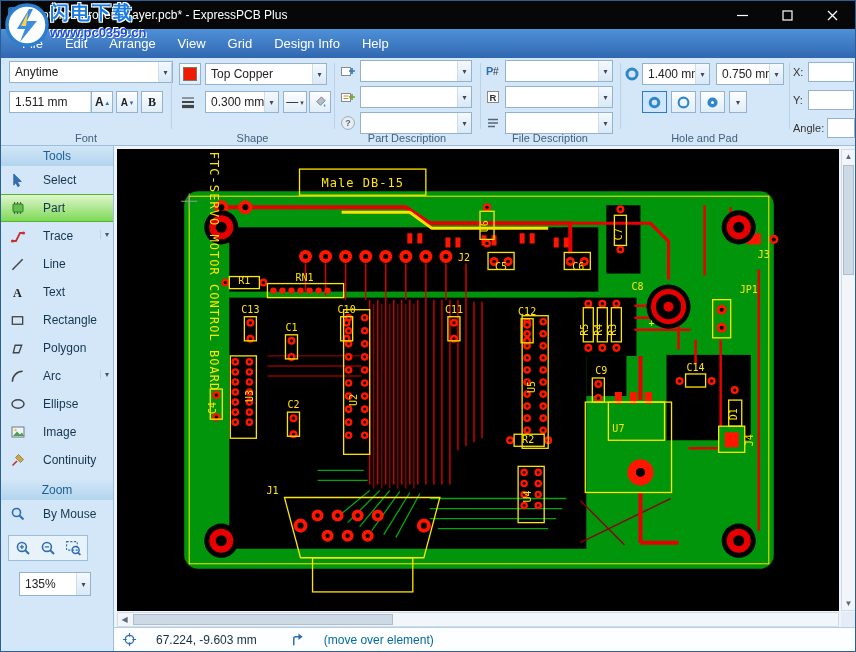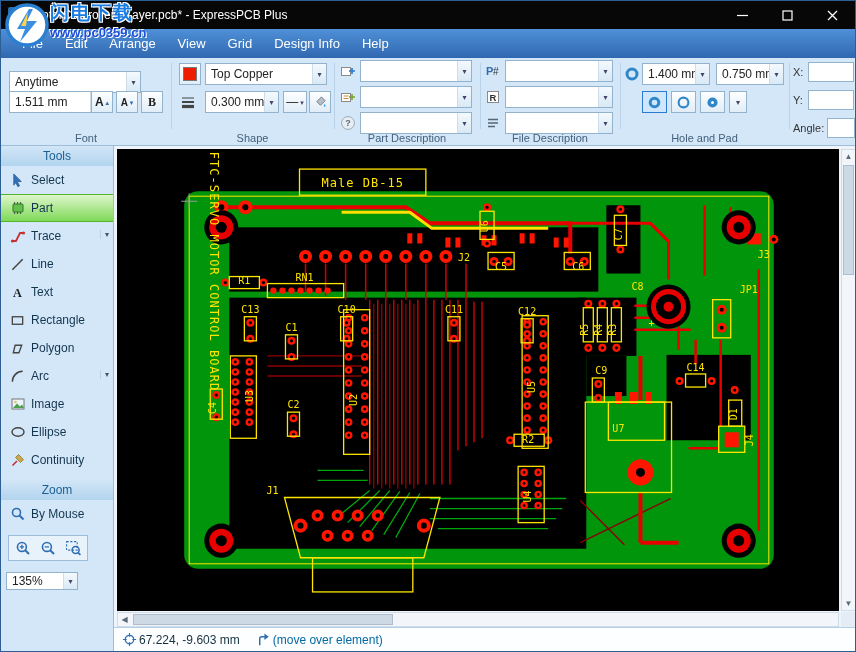--- a/index.html
+++ b/index.html
@@ -23,42 +23,42 @@
 .combo .arr{width:14px;align-self:stretch;display:flex;align-items:center;justify-content:center;font-size:8px;color:#446;border-left:1px solid #cfdde9;background:linear-gradient(#f4f9fd,#d8e9f6)}
 .tbtn{position:absolute;height:22px;background:linear-gradient(#fdfeff,#e0edf8);border:1px solid #93b2cb;display:flex;align-items:center;justify-content:center;font-size:12px;color:#222;gap:2px}
 .tbtn.sel{background:#cfe6ff;border-color:#2a7ad0}
 .gicon{position:absolute;width:17px;height:17px;display:flex;align-items:center;justify-content:center}
 .poslbl{position:absolute;font-size:11px;color:#333}
 .posinp{position:absolute;height:20px;background:#fff;border:1px solid #93b2cb;font-size:11px;padding:0 3px;width:46px}
 .mini{font-size:7px;color:#2a6db3;line-height:1}
 
 .sidebar{position:absolute;left:0;top:145px;width:113px;height:507px;background:#d3e7f8;border-right:1px solid #9cbeda}
 .side-header{height:20px;background:linear-gradient(#d2e6f7,#b2d4ee);color:#1c5f93;font-size:12px;display:flex;align-items:center;justify-content:center}
-.tool-item{height:28px;display:flex;align-items:center;padding-left:7px;position:relative;font-size:12px;color:#14354f;gap:4px}
+.tool-item{height:28px;display:flex;align-items:center;padding-left:7px;position:relative;font-size:12px;color:#14354f;gap:16px}
 .tool-item.selected{background:linear-gradient(#def6cc,#7fd957);border-top:1px solid #56b32c;border-bottom:1px solid #56b32c}
 .ticon{width:19px;height:16px;display:inline-flex;align-items:center;justify-content:center}
 .chev{position:absolute;right:4px;top:8px;font-size:8px;color:#456;border-left:1px solid #b9d2e8;padding-left:4px}
 .zoomh{margin-top:6px}
 .zoom-btns{display:flex;gap:3px;margin:7px 0 0 7px;border:1px solid #9cbeda;background:#e8f2fb;width:80px;padding:2px 3px}
 .zbtn{width:22px;height:20px;display:flex;align-items:center;justify-content:center}
-.zoom-combo{position:static;margin:11px 0 0 5px;width:72px;height:18px}
+.zoom-combo{position:static;margin:11px 0 0 18px;width:72px;height:24px}
 
 .canvas-area{position:absolute;left:113px;top:145px;width:743px;height:483px;background:#eef4fa}
 .pcb{position:absolute;left:3px;top:3px;width:722px;height:462px;background:#000;display:block}
 .pcb .ys{stroke:#ffe500;fill:none;stroke-width:1.3}
 .pcb .slk{fill:#ffe500;font:10px "DejaVu Sans Mono",monospace;text-anchor:middle}
 .pcb .slkb{fill:#ffe500;font:12px "DejaVu Sans Mono",monospace;text-anchor:middle;letter-spacing:1px}
 .vscroll{position:absolute;right:1px;top:3px;width:15px;height:462px;background:#f2f6fa;border:1px solid #cfdde9}
 .vthumb{position:absolute;left:1px;top:15px;width:11px;height:110px;background:#cdd9e4;border:1px solid #aebccb}
 .hscroll{position:absolute;left:3px;bottom:2px;height:15px;width:722px;background:#f2f6fa;border:1px solid #cfdde9}
 .hthumb{position:absolute;top:1px;left:15px;width:260px;height:11px;background:#cdd9e4;border:1px solid #aebccb}
 .sarrow{position:absolute;font-size:8px;color:#5a6a78;display:flex;align-items:center;justify-content:center;width:13px;height:13px}
 .corner{position:absolute;right:1px;bottom:2px;width:15px;height:15px;background:#e4edf5}
 
-.statusbar{position:absolute;left:113px;bottom:0;width:743px;height:24px;background:#fdfeff;border-top:1px solid #b5cfe6;display:flex;align-items:center;gap:2px;padding-left:8px;font-size:12px;color:#16303f}
+.statusbar{position:absolute;left:113px;bottom:0;width:743px;height:24px;background:#fdfeff;border-top:1px solid #b5cfe6;display:flex;align-items:center;gap:19px;padding-left:8px;font-size:12px;color:#16303f}
 .hint{color:#0369a1}
 
 .watermark{position:absolute;left:3px;top:1px;z-index:60;display:flex;align-items:flex-start;pointer-events:none}
 .wm-title{font-size:19px;font-weight:bold;color:#1a7be0;text-shadow:1px 1px 0 #fff,-1px -1px 0 #fff,1px -1px 0 #fff,-1px 1px 0 #fff;letter-spacing:2px;line-height:1.2}
 .wm-url{font-size:13px;font-weight:bold;color:#1d4ed8;text-shadow:1px 1px 0 #fff,-1px -1px 0 #fff}
 </style>
 </head>
 <body>
 
 <div class="app">
@@ -121,21 +121,21 @@
         <span>Design Info</span>
       </span>
     <span class="menu-item">
         <span>Help</span>
       </span>
   </div>
 
   <div class="toolbar">
 
     <div class="tgroup" style="left:2px;width:166px">
-      <div class="combo" style="left:6px;top:13px;width:132px">
+      <div class="combo" style="left:6px;top:3px;width:164px">
           <span class="ctext">Anytime</span>
           <span class="arr">▾</span>
         </div>
       <div class="combo" style="left:6px;top:33px;width:96px">
           <span class="ctext">1.511 mm</span>
           <span class="arr">▾</span>
         </div>
       <div class="tbtn" style="left:88px;top:33px;width:22px">
           <b>A</b>
           <span class="mini">▴</span>
@@ -369,34 +369,34 @@
             <svg width="15" height="15" viewBox="0 0 16 16">
               <path d="M2.5 13.5A11 11 0 0 1 13.5 2.5" fill="none" stroke="#444" stroke-width="1.6"></path>
             </svg>
           </span>
           <span>Arc</span>
           <span class="chev">▾</span>
         </div>
         <div class="tool-item">
           <span class="ticon">
             <svg width="16" height="16" viewBox="0 0 16 16">
+              <ellipse cx="8" cy="8" rx="6" ry="4.2" fill="none" stroke="#444" stroke-width="1.4"></ellipse>
+            </svg>
+          </span>
+          <span>Ellipse</span>
+        </div>
+        <div class="tool-item">
+          <span class="ticon">
+            <svg width="16" height="16" viewBox="0 0 16 16">
               <rect x="2" y="3" width="12" height="10" fill="#eaf4ff" stroke="#777"></rect>
               <circle cx="5.5" cy="6" r="1.2" fill="#f0c33c"></circle>
               <path d="M3 12l4-4.5 3 3 2-2 2 3.5z" fill="#4d9e4d"></path>
             </svg>
           </span>
           <span>Image</span>
-        </div>
-        <div class="tool-item">
-          <span class="ticon">
-            <svg width="16" height="16" viewBox="0 0 16 16">
-              <ellipse cx="8" cy="8" rx="6" ry="4.2" fill="none" stroke="#444" stroke-width="1.4"></ellipse>
-            </svg>
-          </span>
-          <span>Ellipse</span>
         </div>
         <div class="tool-item">
           <span class="ticon">
             <svg width="16" height="16" viewBox="0 0 16 16">
               <path d="M2.5 13.5L7 9" stroke="#b33" stroke-width="1.6"></path>
               <path d="M8.5 2.5l5 5-3 3-5-5z" fill="#caa84a" stroke="#8a6d20" stroke-width=".7"></path>
             </svg>
           </span>
           <span>Continuity</span>
         </div>

